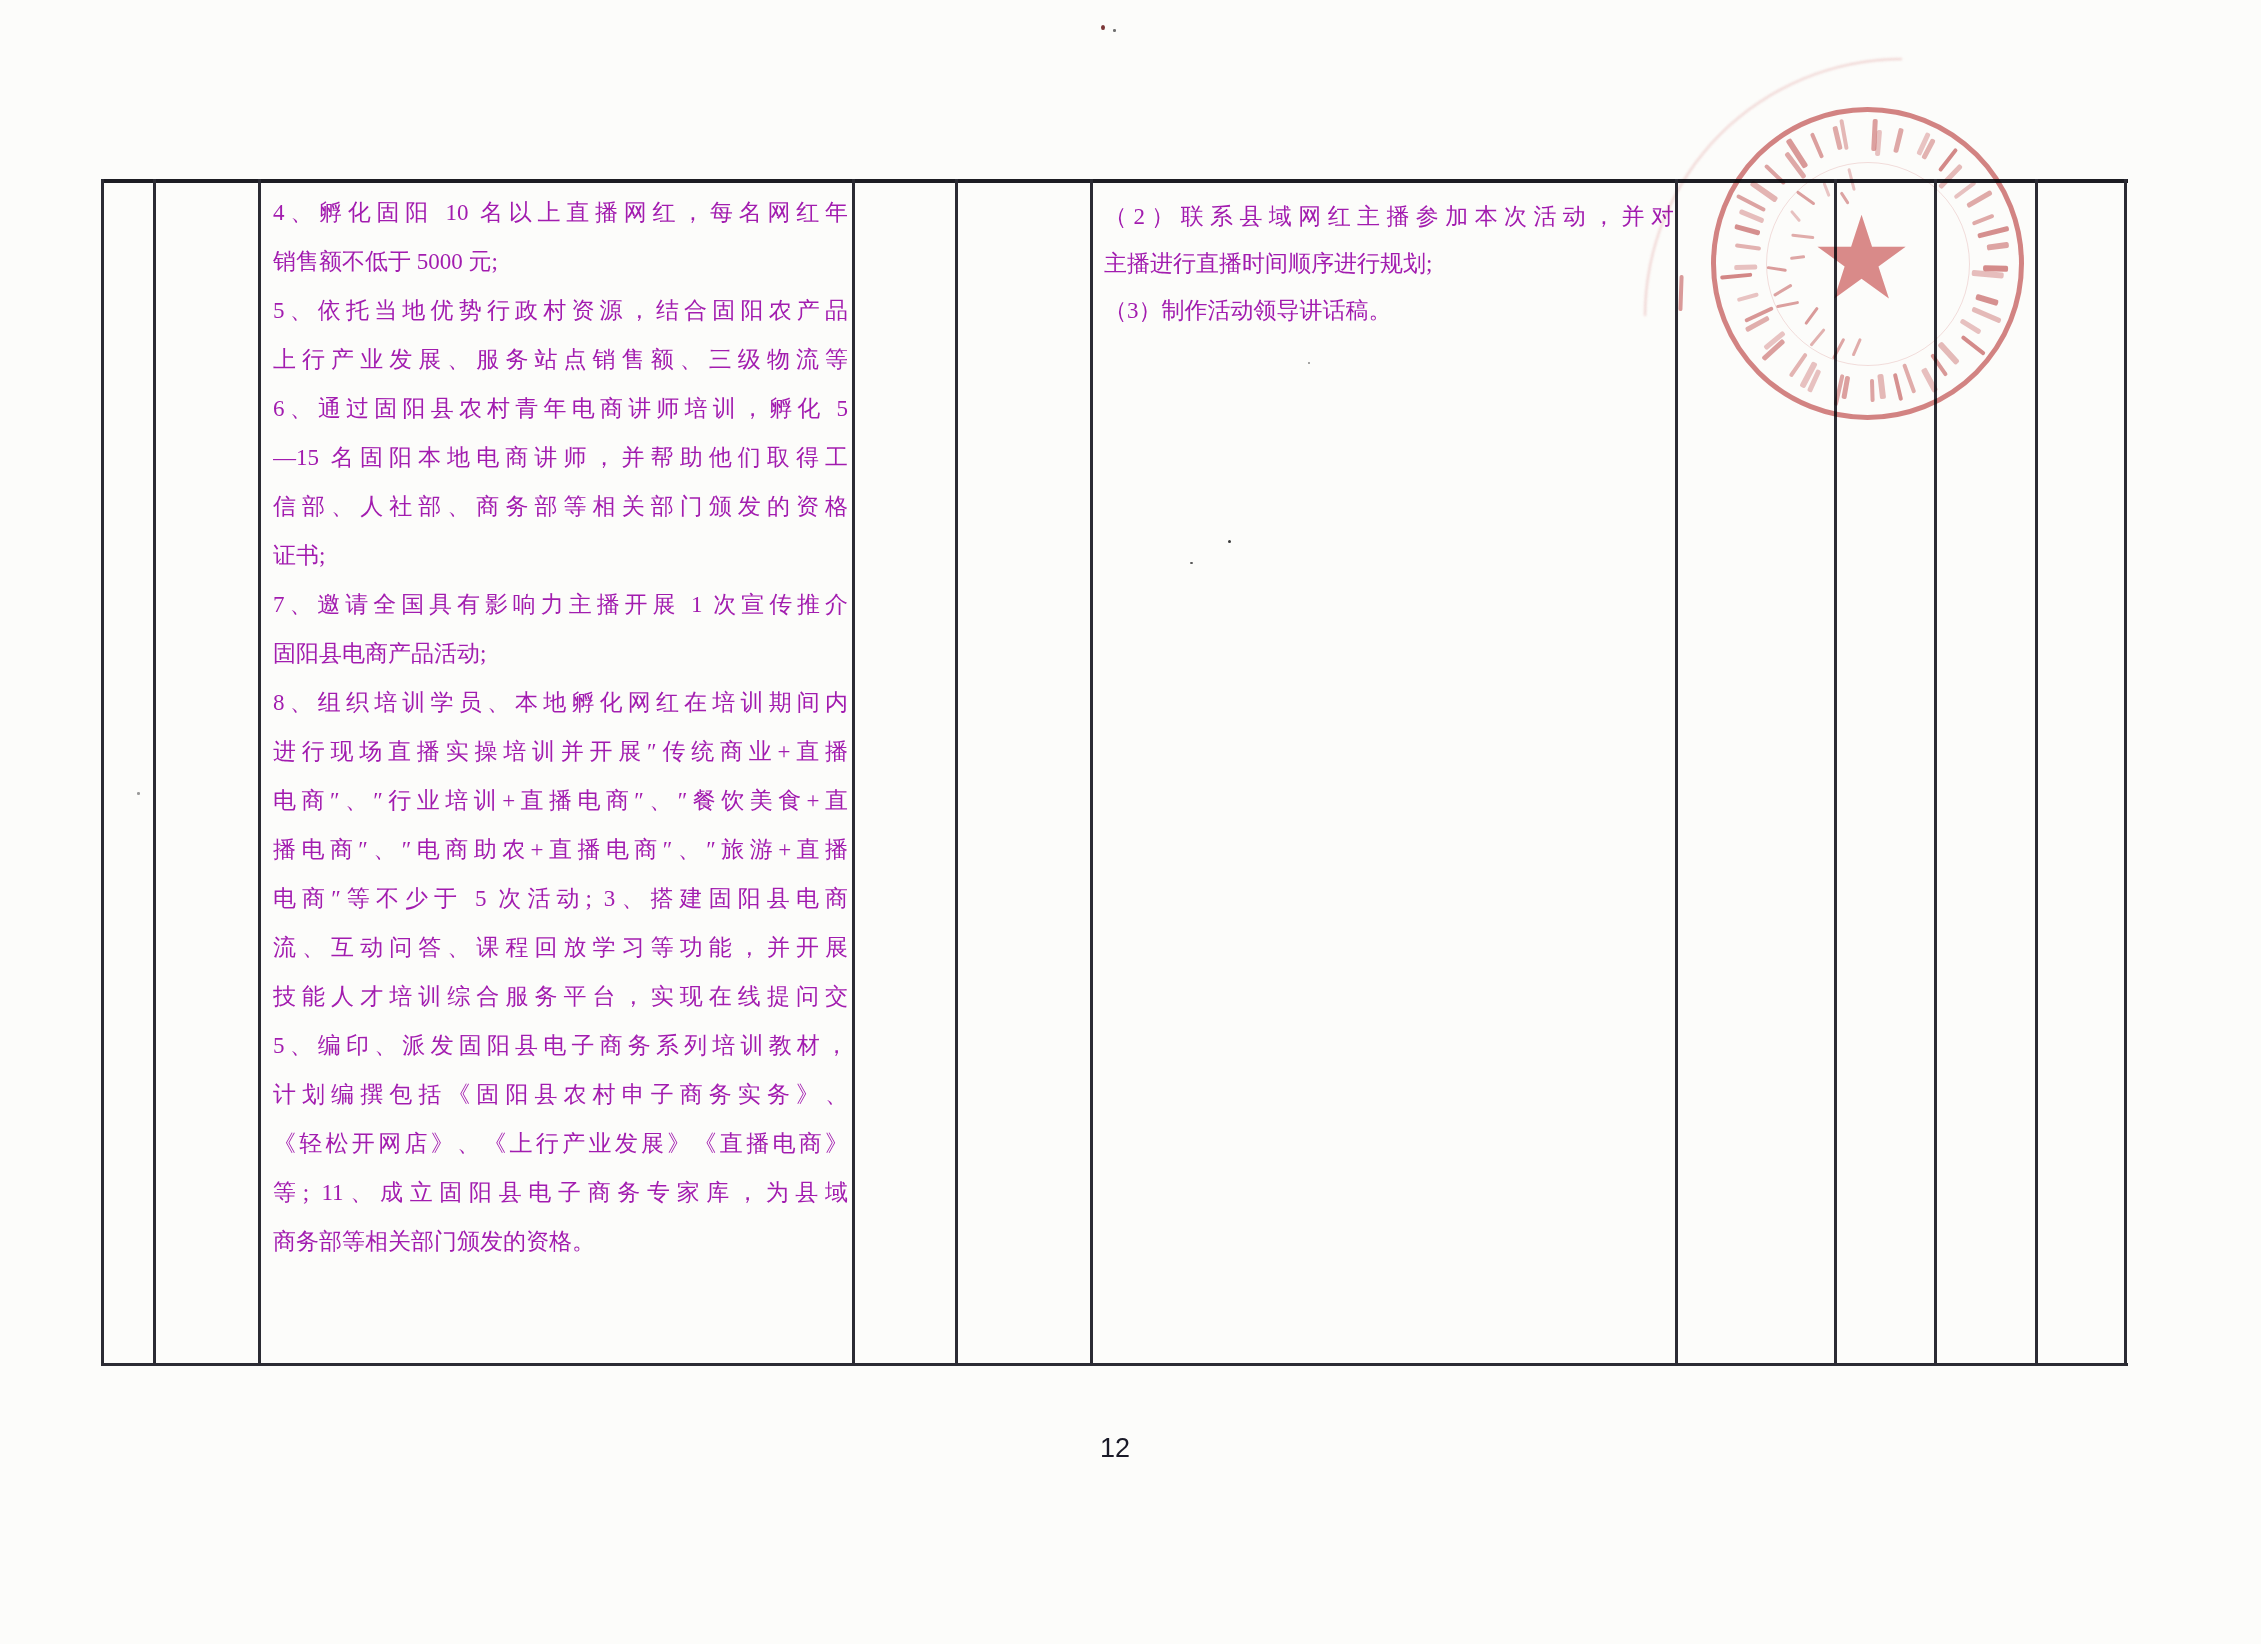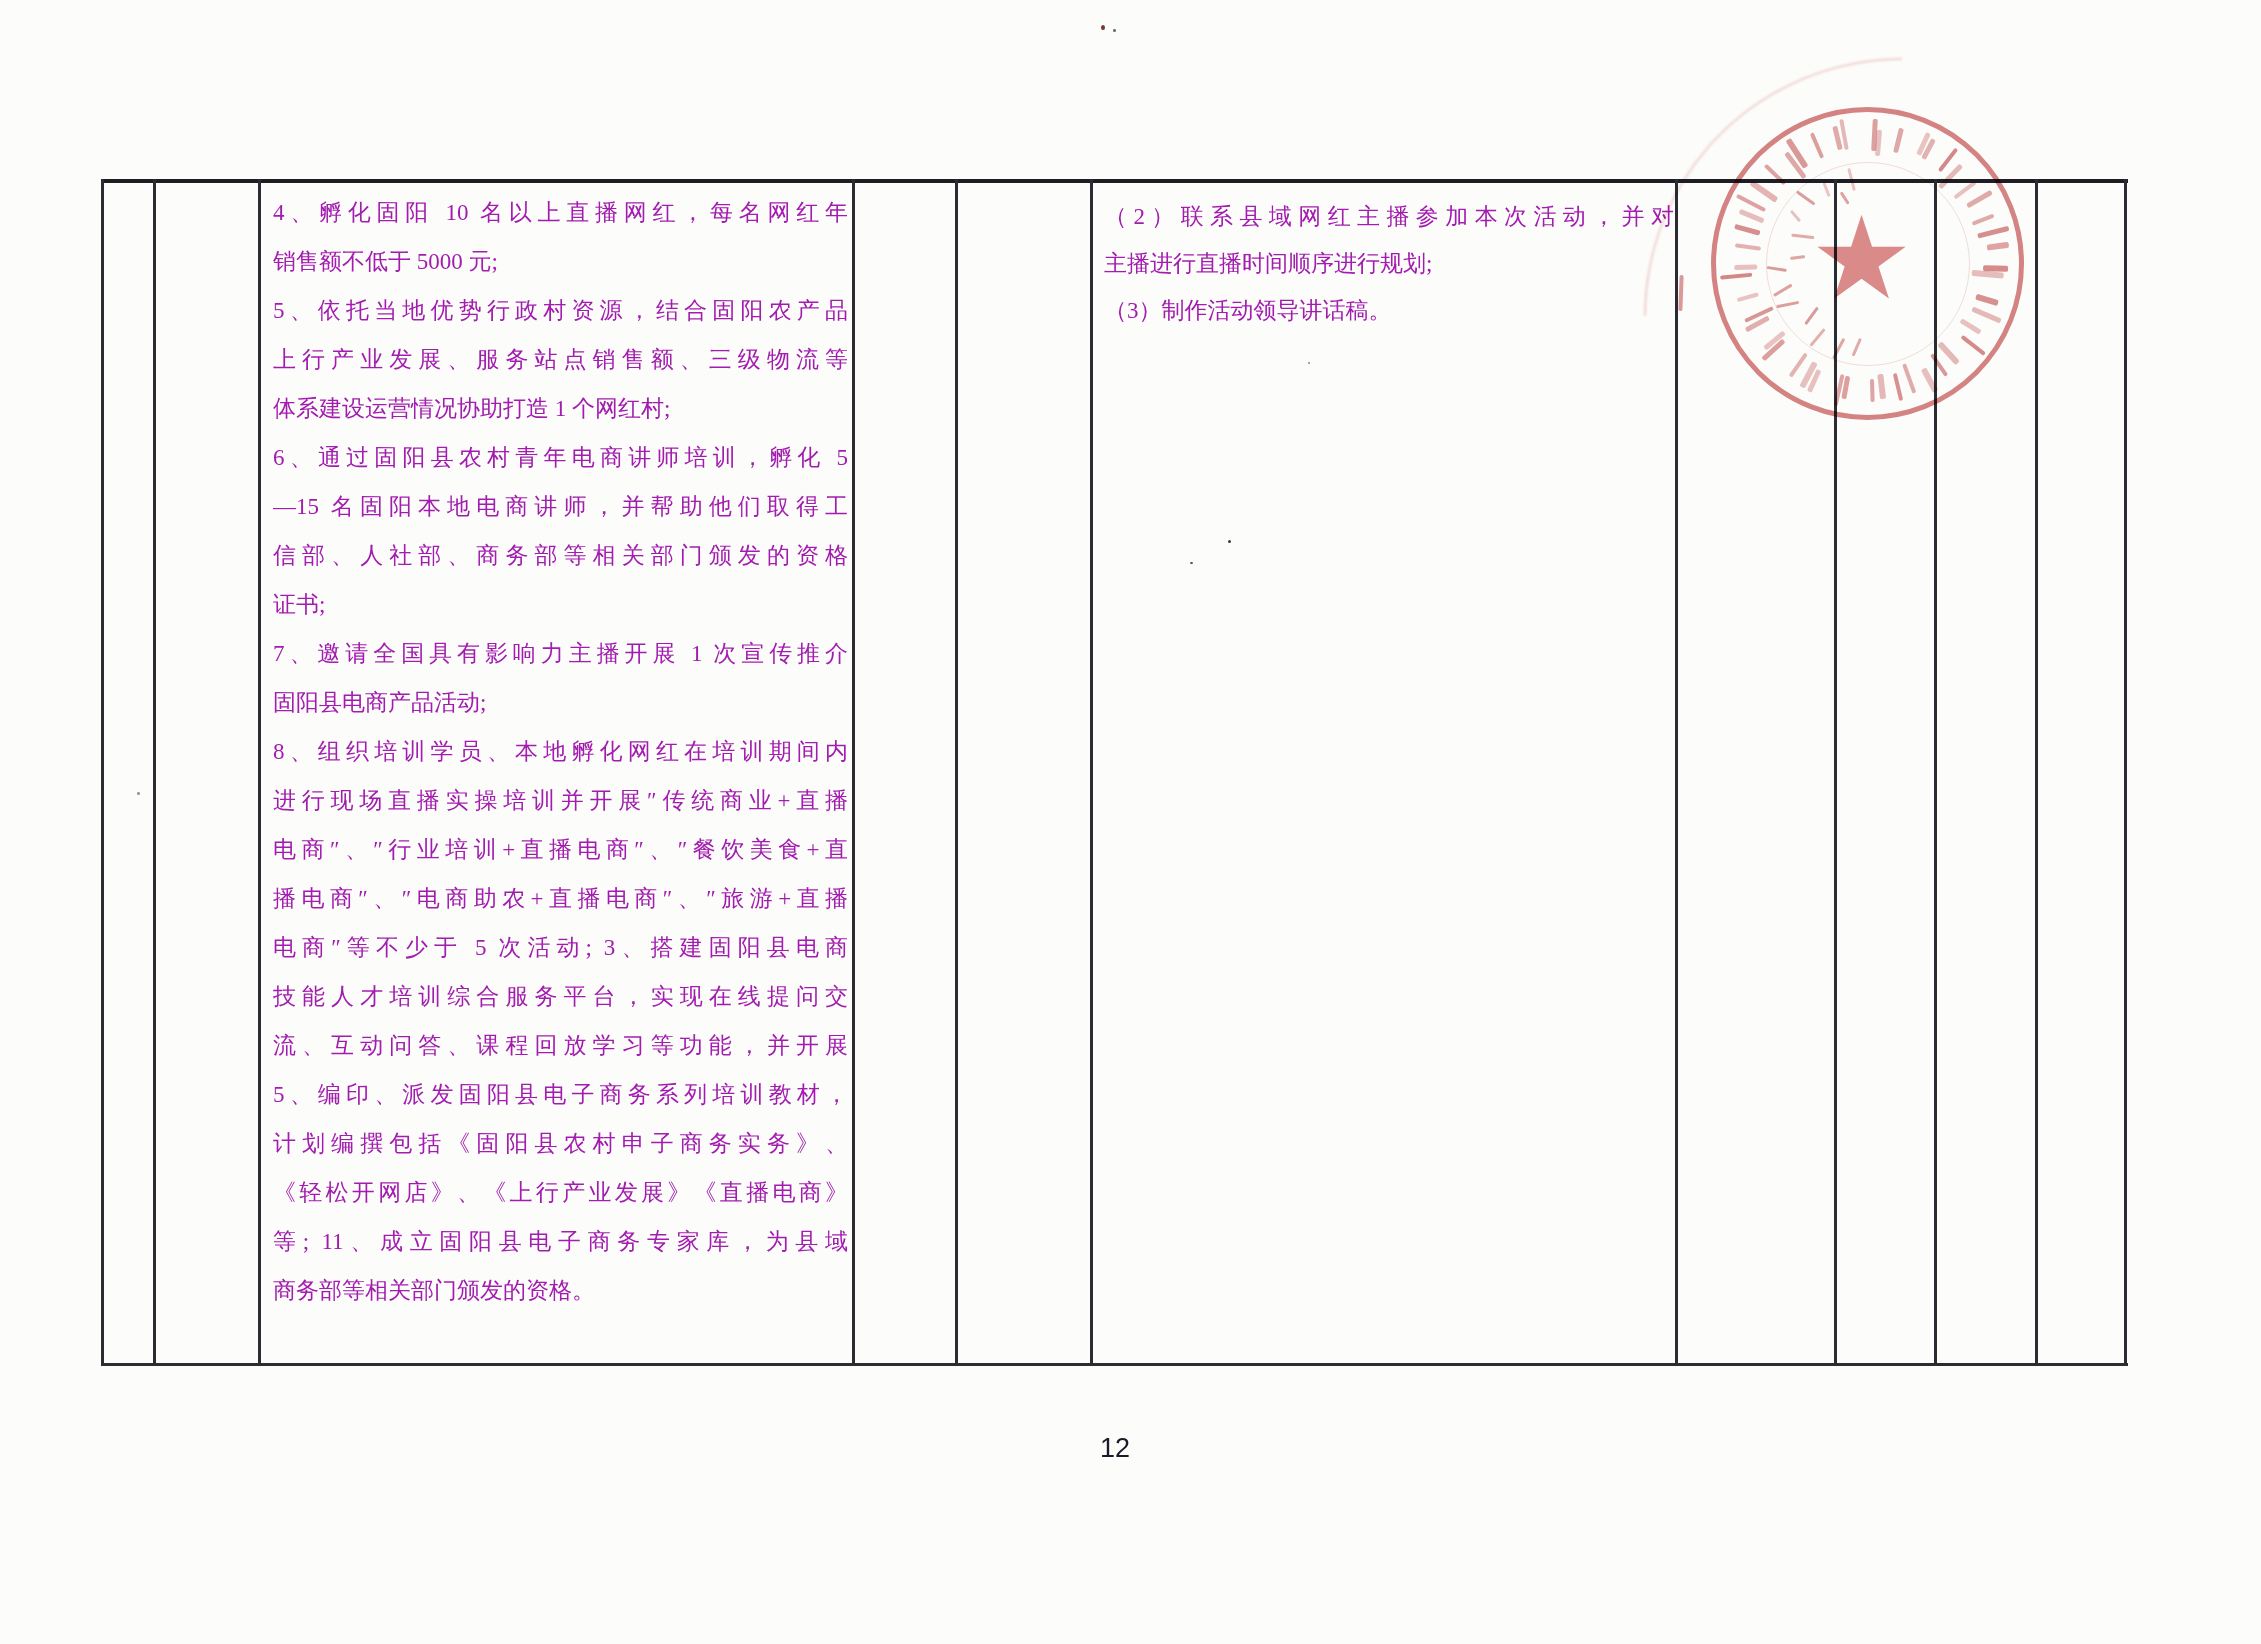--- a/index.html
+++ b/index.html
@@ -53,34 +53,33 @@
   <div class="vline" style="left:1834px;top:179px;width:2.6px;height:1187px;"></div>
   <div class="vline" style="left:1934px;top:179px;width:2.6px;height:1187px;"></div>
   <div class="vline" style="left:2035px;top:179px;width:2.6px;height:1187px;"></div>
   <div class="vline" style="left:2124px;top:179px;width:2.6px;height:1187px;"></div>
 
   <div class="cell" id="cell-tasks" style="left:273px;top:188px;width:575px;">
       <div class="line">4、孵化固阳 10 名以上直播网红，每名网红年</div>
       <div class="line end">销售额不低于 5000 元;</div>
       <div class="line">5、依托当地优势行政村资源，结合固阳农产品</div>
       <div class="line">上行产业发展、服务站点销售额、三级物流等</div>
-      <div class="line end">体系建设运营情况协助打造 1 个网红村;</div>
       <div class="line">6、通过固阳县农村青年电商讲师培训，孵化 5</div>
       <div class="line">—15 名固阳本地电商讲师，并帮助他们取得工</div>
       <div class="line">信部、人社部、商务部等相关部门颁发的资格</div>
       <div class="line end">证书;</div>
       <div class="line">7、邀请全国具有影响力主播开展 1 次宣传推介</div>
       <div class="line end">固阳县电商产品活动;</div>
       <div class="line">8、组织培训学员、本地孵化网红在培训期间内</div>
       <div class="line">进行现场直播实操培训并开展″传统商业+直播</div>
       <div class="line">电商″、″行业培训+直播电商″、″餐饮美食+直</div>
       <div class="line">播电商″、″电商助农+直播电商″、″旅游+直播</div>
       <div class="line">电商″等不少于 5 次活动; 3、搭建固阳县电商</div>
+      <div class="line">流、互动问答、课程回放学习等功能，并开展</div>
       <div class="line">技能人才培训综合服务平台，实现在线提问交</div>
-      <div class="line">流、互动问答、课程回放学习等功能，并开展</div>
       <div class="line">5、编印、派发固阳县电子商务系列培训教材，</div>
       <div class="line">计划编撰包括《固阳县农村申子商务实务》、</div>
       <div class="line">《轻松开网店》、《上行产业发展》《直播电商》</div>
       <div class="line">等; 11、成立固阳县电子商务专家库，为县域</div>
       <div class="line end">商务部等相关部门颁发的资格。</div>
     </div>
 
   <div class="cell" id="cell-assist" style="left:1104px;top:193px;width:570px;">
       <div class="line">（2）联系县域网红主播参加本次活动，并对</div>
       <div class="line end">主播进行直播时间顺序进行规划;</div>

